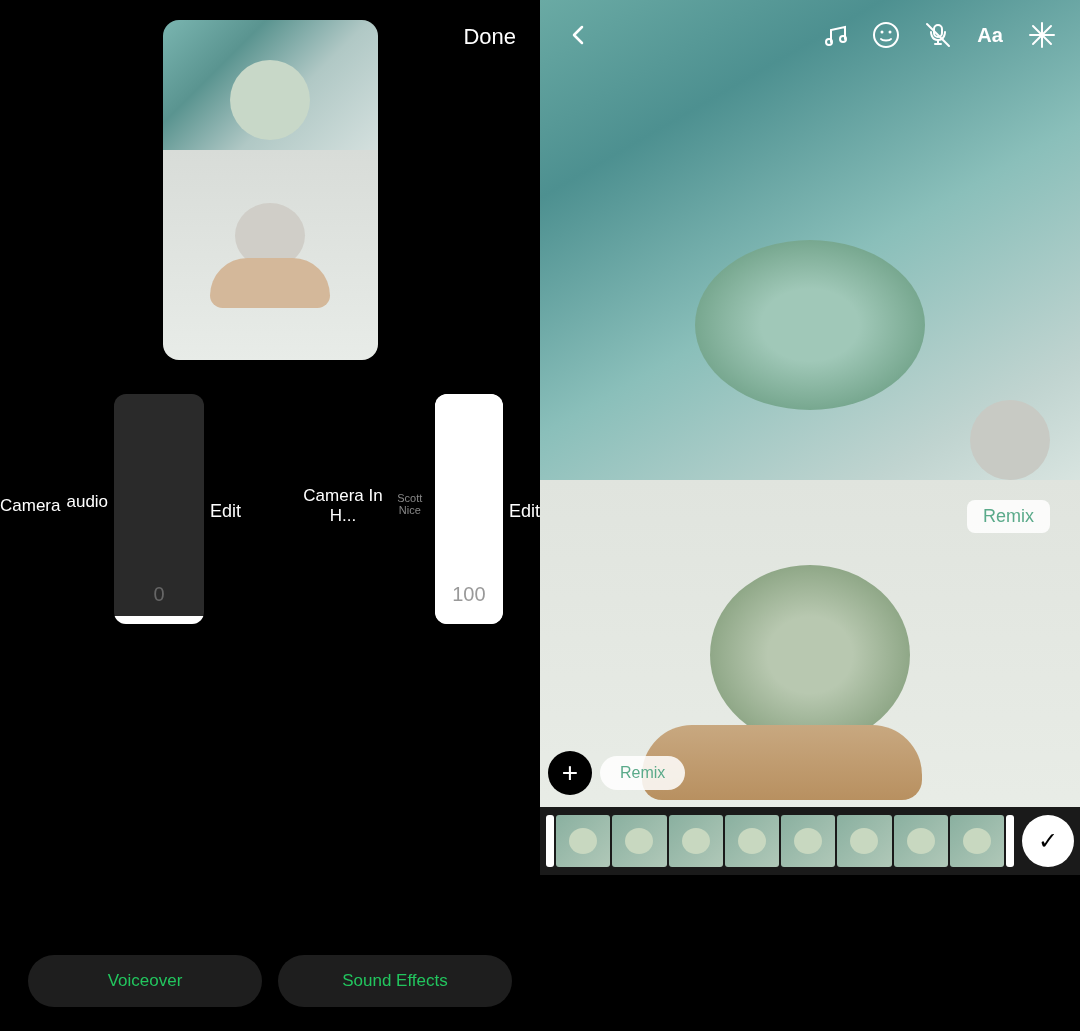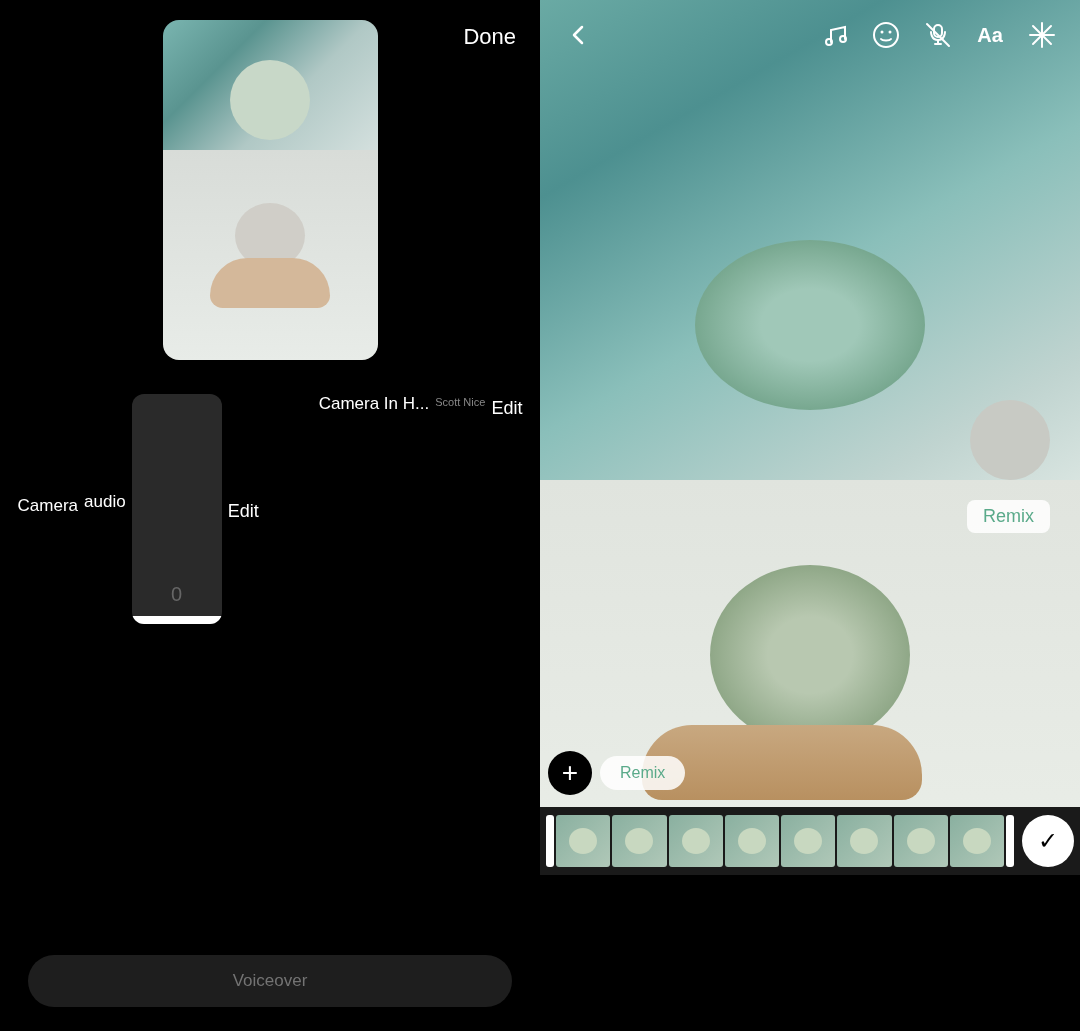--- a/index.html
+++ b/index.html
@@ -202,21 +202,21 @@
       height: 52px;
       flex: 1;
       margin: 0 8px;
       display: flex;
       align-items: center;
       justify-content: center;
       cursor: pointer;
     }
 
     .bottom-pill-label {
-      color: #737373;
+      color: #22c55e;
       font-size: 17px;
       font-weight: 500;
     }
 
     
     .right-panel {
       width: 540px;
       height: 1031px;
       background: #000;
       display: flex;
@@ -420,28 +420,35 @@
       <div class="volume-slider-container volume-slider-dark">
         <div class="volume-fill-dark"></div>
         <span class="volume-number-dark">0</span>
       </div>
       <span class="edit-label">Edit</span>
     </div>
 
     <div class="audio-track">
       <span class="track-title">Camera In H...</span>
       <span class="track-subtitle">Scott Nice</span>
+      <div class="volume-slider-container volume-slider-light">
+        <div class="volume-fill-light"></div>
+        <span class="volume-number-light">100</span>
+      </div>
       <span class="edit-label">Edit</span>
     </div>
 
   </div>
 
   <div class="bottom-buttons">
     <div class="bottom-pill">
       <span class="bottom-pill-label">Voiceover</span>
+    </div>
+    <div class="bottom-pill">
+      <span class="bottom-pill-label">Sound Effects</span>
     </div>
   </div>
 
 </div>
 
 <div class="right-panel">
 
   <div class="right-top-bar">
     <div class="icon-btn">
       <svg width="28" height="28" viewBox="0 0 28 28" fill="none" xmlns="http://www.w3.org/2000/svg">

